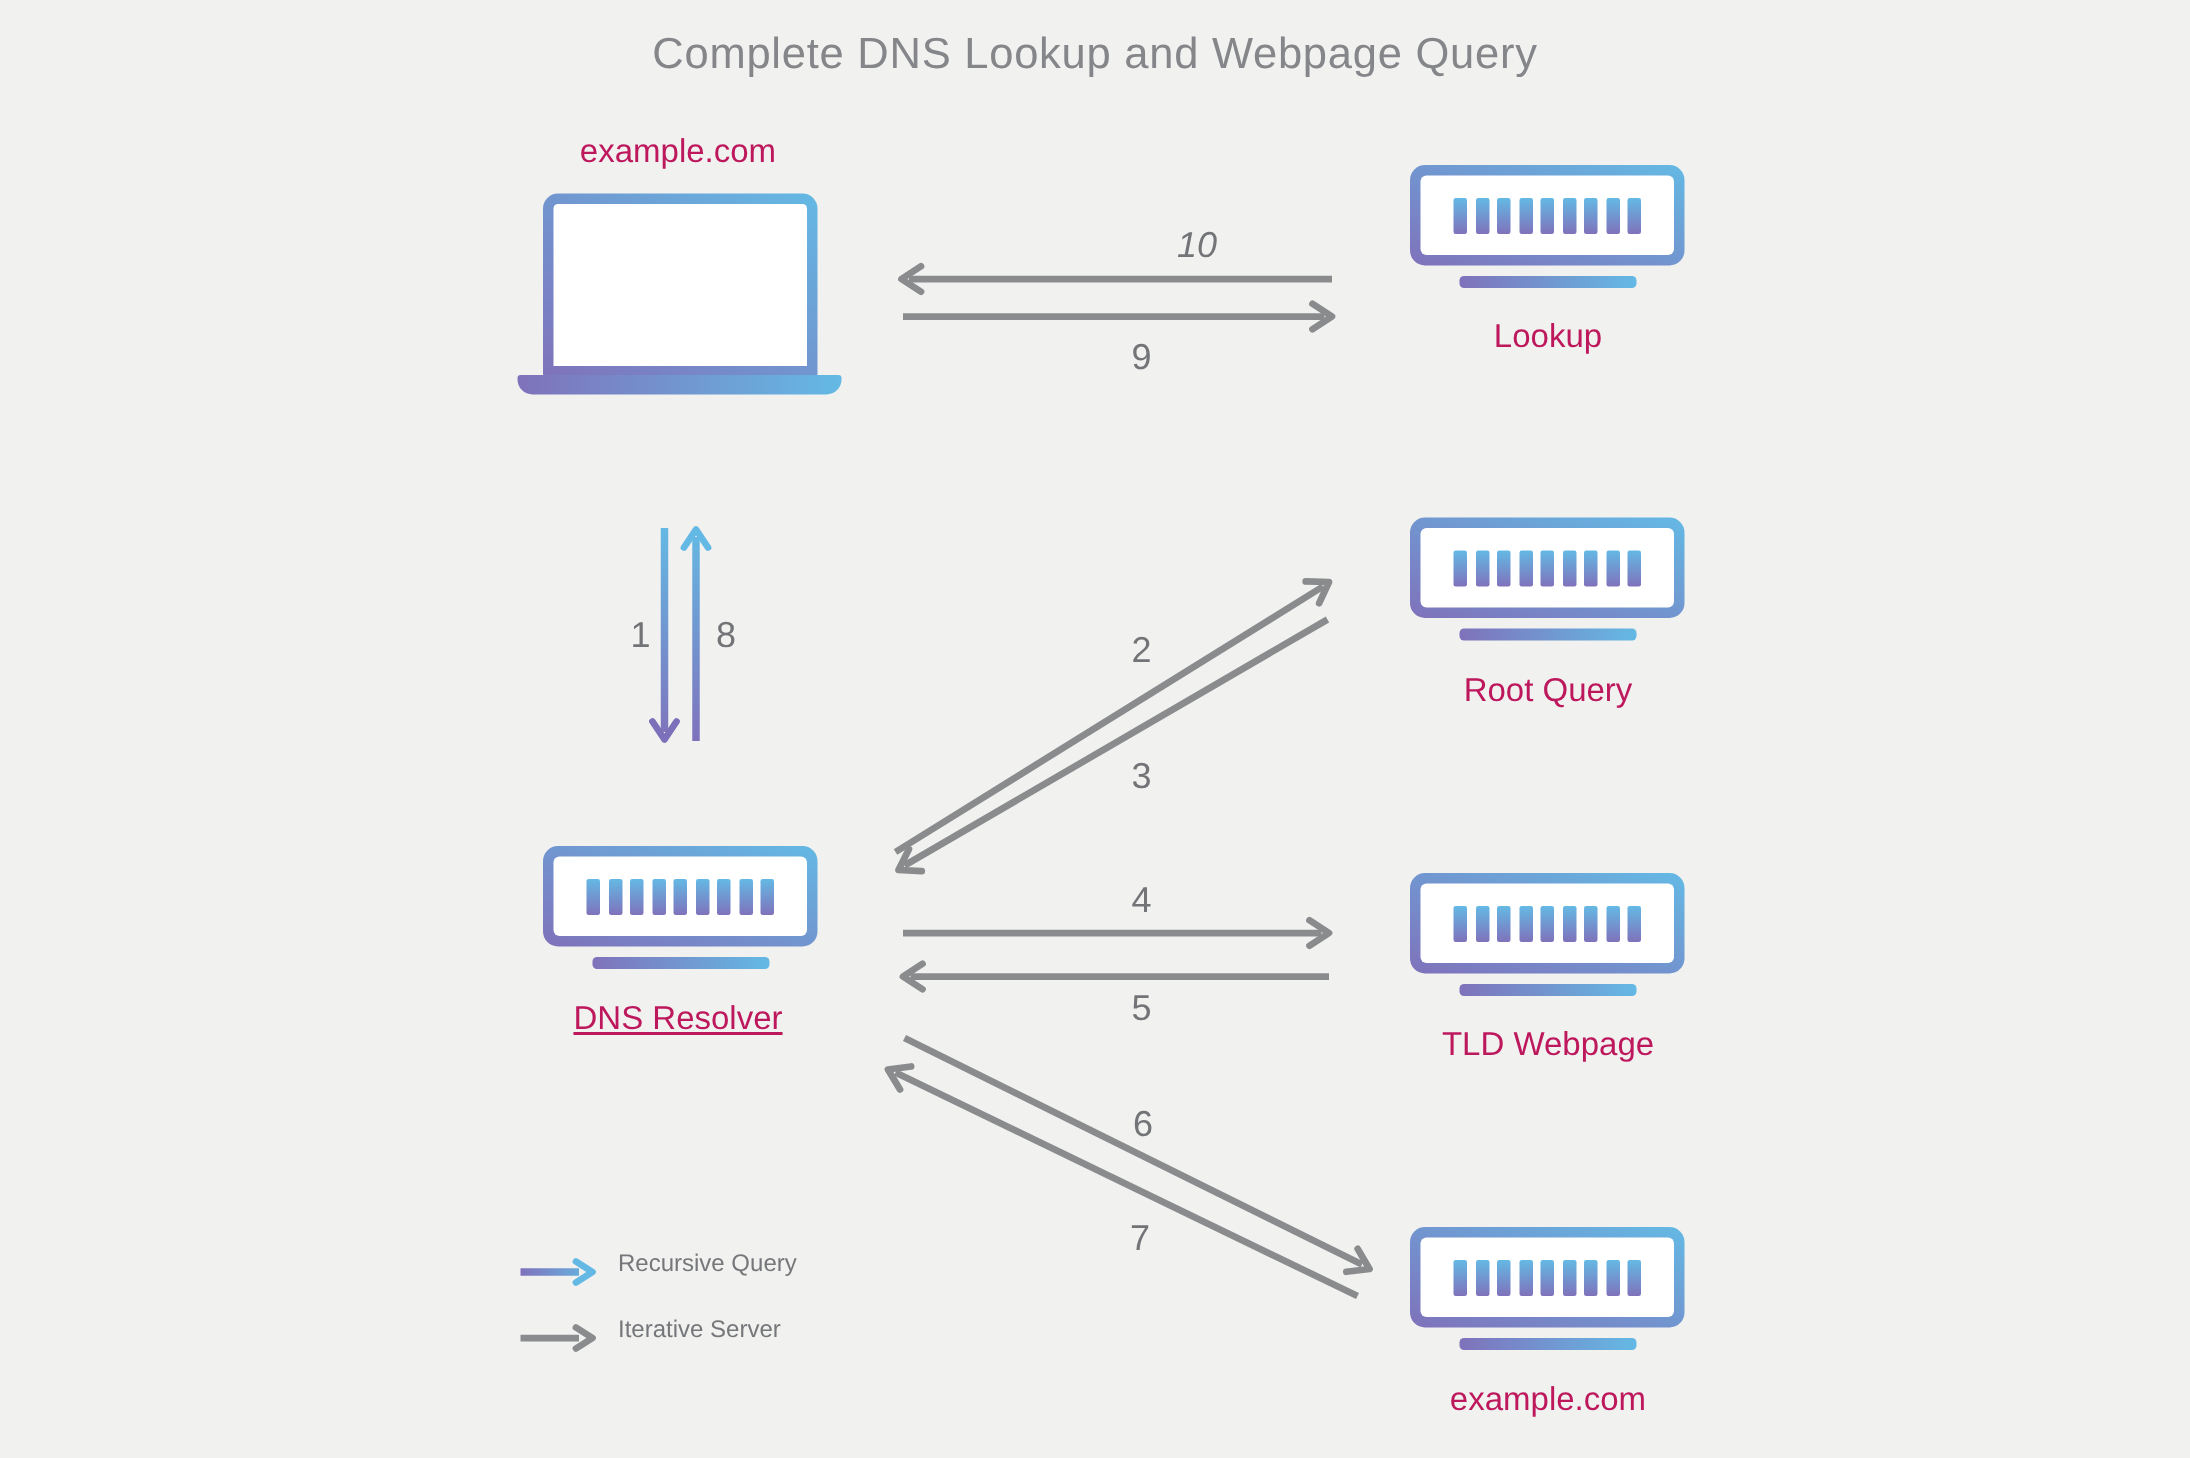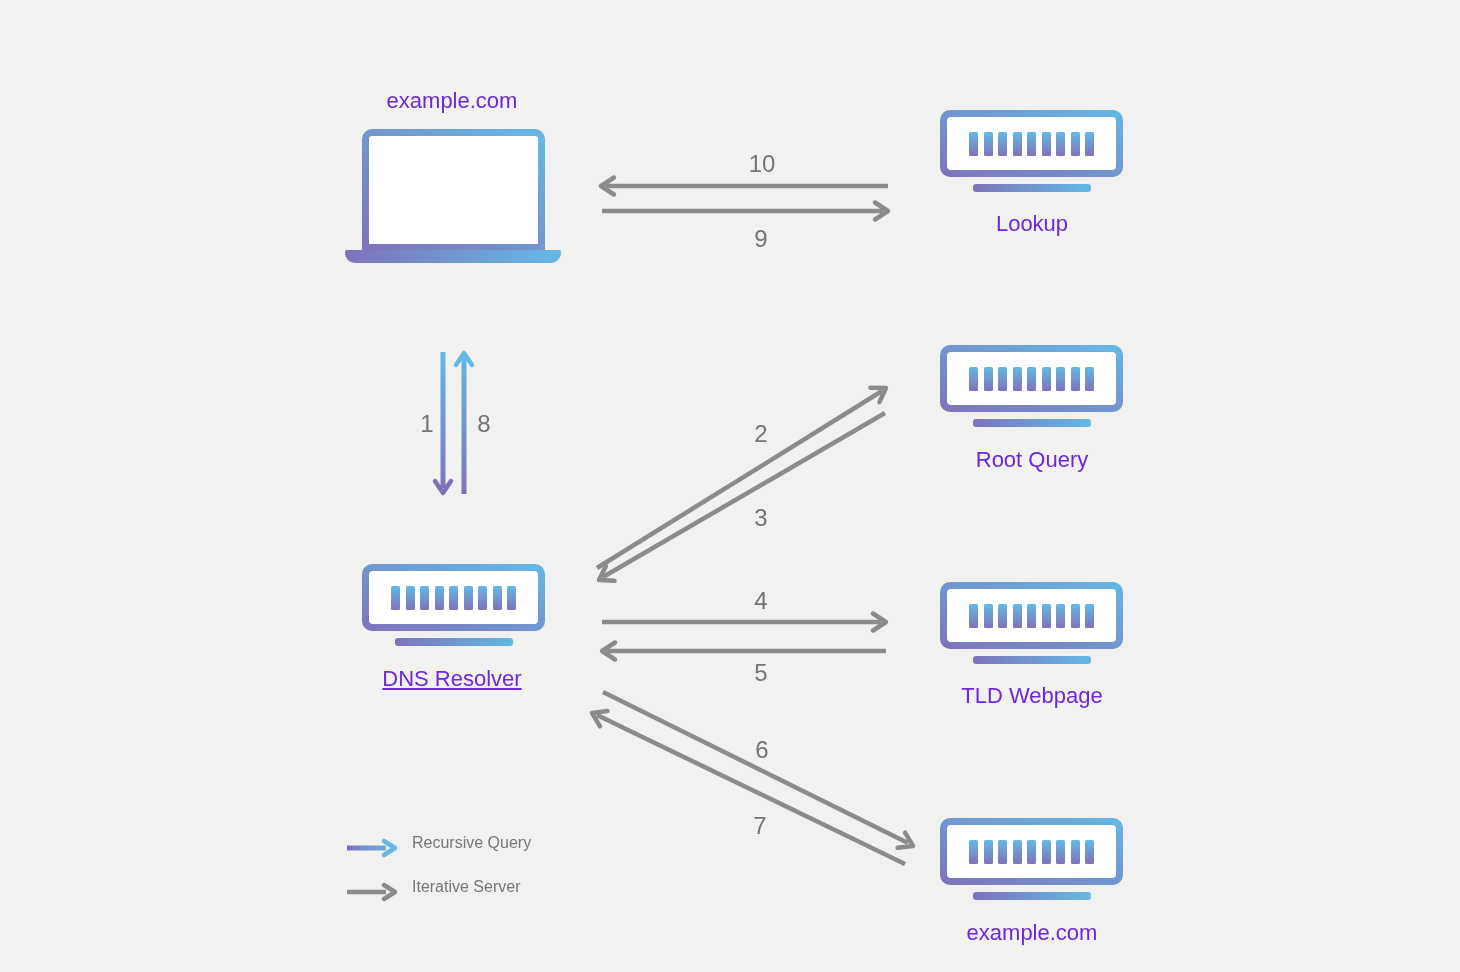--- a/index.html
+++ b/index.html
@@ -17,21 +17,21 @@
     top: 20px; left: 0; width: 100%;
     text-align: center;
     font-size: 29px;
     color: #85868a;
     letter-spacing: 0.5px;
   }
   .node-label {
     position: absolute;
     transform: translateX(-50%);
     font-size: 22px;
-    color: #6d28d9;
+    color: #be185d;
     white-space: nowrap;
   }
   .step-num {
     position: absolute;
     transform: translate(-50%,-50%);
     font-size: 24px;
     color: #737477;
   }
   .legend-label {
     position: absolute;
@@ -99,20 +99,21 @@
     width: 1460px; height: 972px;
   }
   .shaft-gray { stroke: #8a8b8d; stroke-width: 4.5; fill: none; }
   .head { fill: none; stroke-width: 4.5; stroke-linecap: round; stroke-linejoin: round; }
 </style>
 </head>
 <body>
 
 <div class="canvas">
 
+  <div class="title">Complete DNS Lookup and Webpage Query</div>
 
   <div class="node-label" style="left:452px; top:88px;">example.com</div>
   <div>
     <div class="laptop-screen">
         <div class="laptop-screen-inner"></div>
       </div>
     <div class="laptop-base"></div>
   </div>
 
   <div class="server" style="left:940px; top:110px;">
@@ -283,18 +284,18 @@
 
   <div class="step-num" style="left:427px; top:424px;">1</div>
   <div class="step-num" style="left:761px; top:434px;">2</div>
   <div class="step-num" style="left:761px; top:518px;">3</div>
   <div class="step-num" style="left:761px; top:601px;">4</div>
   <div class="step-num" style="left:761px; top:673px;">5</div>
   <div class="step-num" style="left:762px; top:750px;">6</div>
   <div class="step-num" style="left:760px; top:826px;">7</div>
   <div class="step-num" style="left:484px; top:424px;">8</div>
   <div class="step-num" style="left:761px; top:239px;">9</div>
-  <div class="step-num" style="left:762px; top:164px;">10</div>
+  <div class="step-num" style="left:798px; top:164px;font-style:italic;">10</div>
 
   <div class="legend-label" style="left:412px; top:834px;">Recursive Query</div>
   <div class="legend-label" style="left:412px; top:878px;">Iterative Server</div>
 
 </div>
 
 </body></html>

